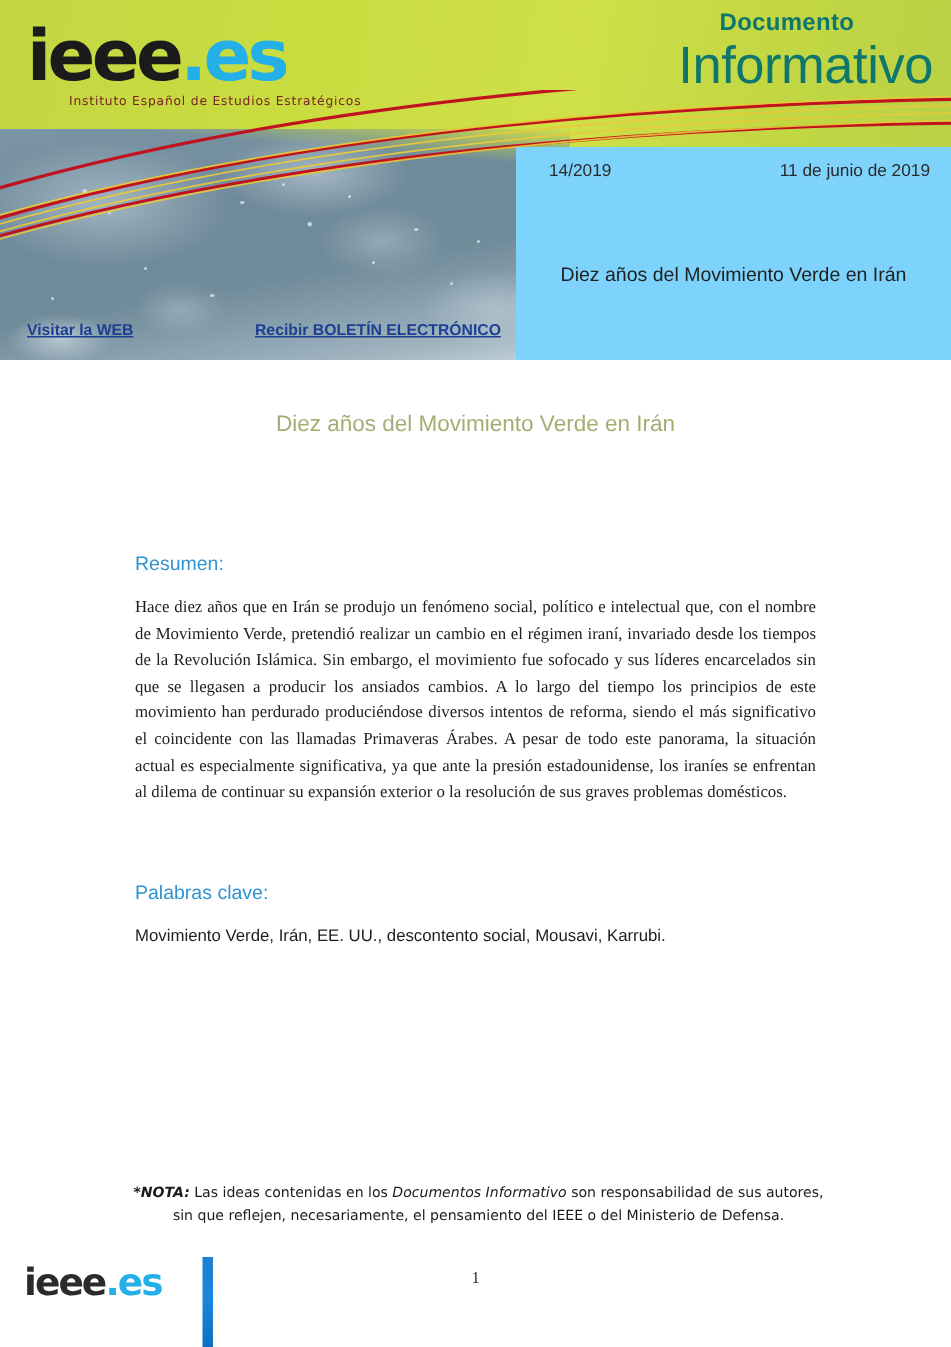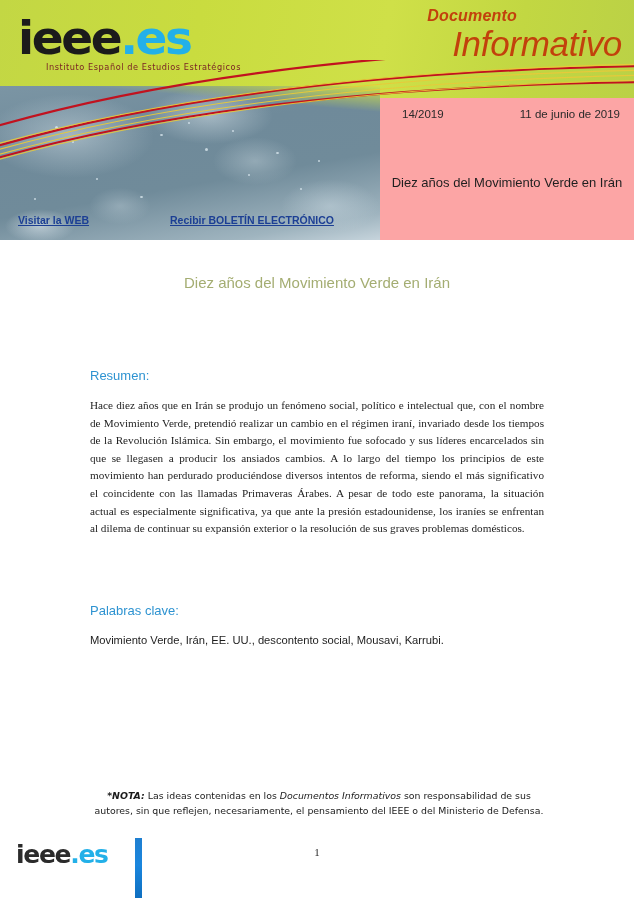--- a/index.html
+++ b/index.html
@@ -59,23 +59,23 @@
     position: absolute;
     left: 0; top: 60px;
     width: 634px; height: 110px;
     pointer-events: none;
   }
   
   .info-panel {
     position: absolute;
     right: 0;
     top: 98px;
-    width: 254px;
+    width: 290px;
     height: 142px;
-    background: #fca5a5;
+    background: #7dd3fc;
   }
   .logo {
     position: absolute;
     left: 18px;
     top: 14px;
     width: 220px;
   }
   .logo-word {
     font-family: "DejaVu Sans", sans-serif;
     font-size: 47px;
@@ -93,24 +93,23 @@
     font-size: 8.2px;
     letter-spacing: 0.55px;
     color: #7a2424;
     white-space: nowrap;
     margin-left: 28px;
   }
   .doc-label {
     position: absolute;
     right: 12px;
     top: 8px;
-    text-align: left;
-    color: #c2410c;
+    text-align: center;
+    color: #0f766e;
     line-height: 1;
-    font-style: italic;
   }
   .doc-label .small {
     display: block;
     font-size: 16px;
     font-weight: bold;
     letter-spacing: 0.2px;
     margin-bottom: 2px;
   }
   .doc-label .big {
     display: block;
@@ -187,21 +186,21 @@
     font-weight: normal;
   }
   .abstract {
     font-size: 11.2px;
     line-height: 17.6px;
     color: #1d1d1d;
     text-align: justify;
     margin: 0;
     font-family: Liberation Serif, serif;
   }
-  .kw-block { margin-top: 65px; }
+  .kw-block { margin-top: 49px; }
   .keywords {
     font-size: 11.2px;
     line-height: 17.6px;
     color: #1d1d1d;
     margin: 0;
   }
 
   
   .note {
     position: absolute;
@@ -319,20 +318,20 @@
   <h2 class="section-head">Resumen:</h2>
   <p class="abstract">Hace diez años que en Irán se produjo un fenómeno social, político e intelectual que, con el nombre de Movimiento Verde, pretendió realizar un cambio en el régimen iraní, invariado desde los tiempos de la Revolución Islámica. Sin embargo, el movimiento fue sofocado y sus líderes encarcelados sin que se llegasen a producir los ansiados cambios. A lo largo del tiempo los principios de este movimiento han perdurado produciéndose diversos intentos de reforma, siendo el más significativo el coincidente con las llamadas Primaveras Árabes. A pesar de todo este panorama, la situación actual es especialmente significativa, ya que ante la presión estadounidense, los iraníes se enfrentan al dilema de continuar su expansión exterior o la resolución de sus graves problemas domésticos.</p>
 
   <div class="kw-block">
     <h2 class="section-head">Palabras clave:</h2>
     <p class="keywords">Movimiento Verde, Irán, EE. UU., descontento social, Mousavi, Karrubi.</p>
   </div>
 </div>
 
 <div class="note">
-  <span class="lead">*NOTA:</span><span> Las ideas contenidas en los </span><span class="ital">Documentos Informativos</span><span> son responsabilidad de sus autores, sin que reflejen, necesariamente, el pensamiento del IEEE o del Ministerio de Defensa.</span>
+  <span class="lead">*NOTA:</span><span> Las ideas contenidas en los </span><span class="ital">Documentos Informativo</span><span> son responsabilidad de sus autores, sin que reflejen, necesariamente, el pensamiento del IEEE o del Ministerio de Defensa.</span>
 </div>
 
 <div class="footer">
   <div class="footer-logo"><span>ieee</span><span class="dot-es">.es</span></div>
   <div class="footer-bar"></div>
   <div class="footer-page">1</div>
 </div>
 
 </body></html>

